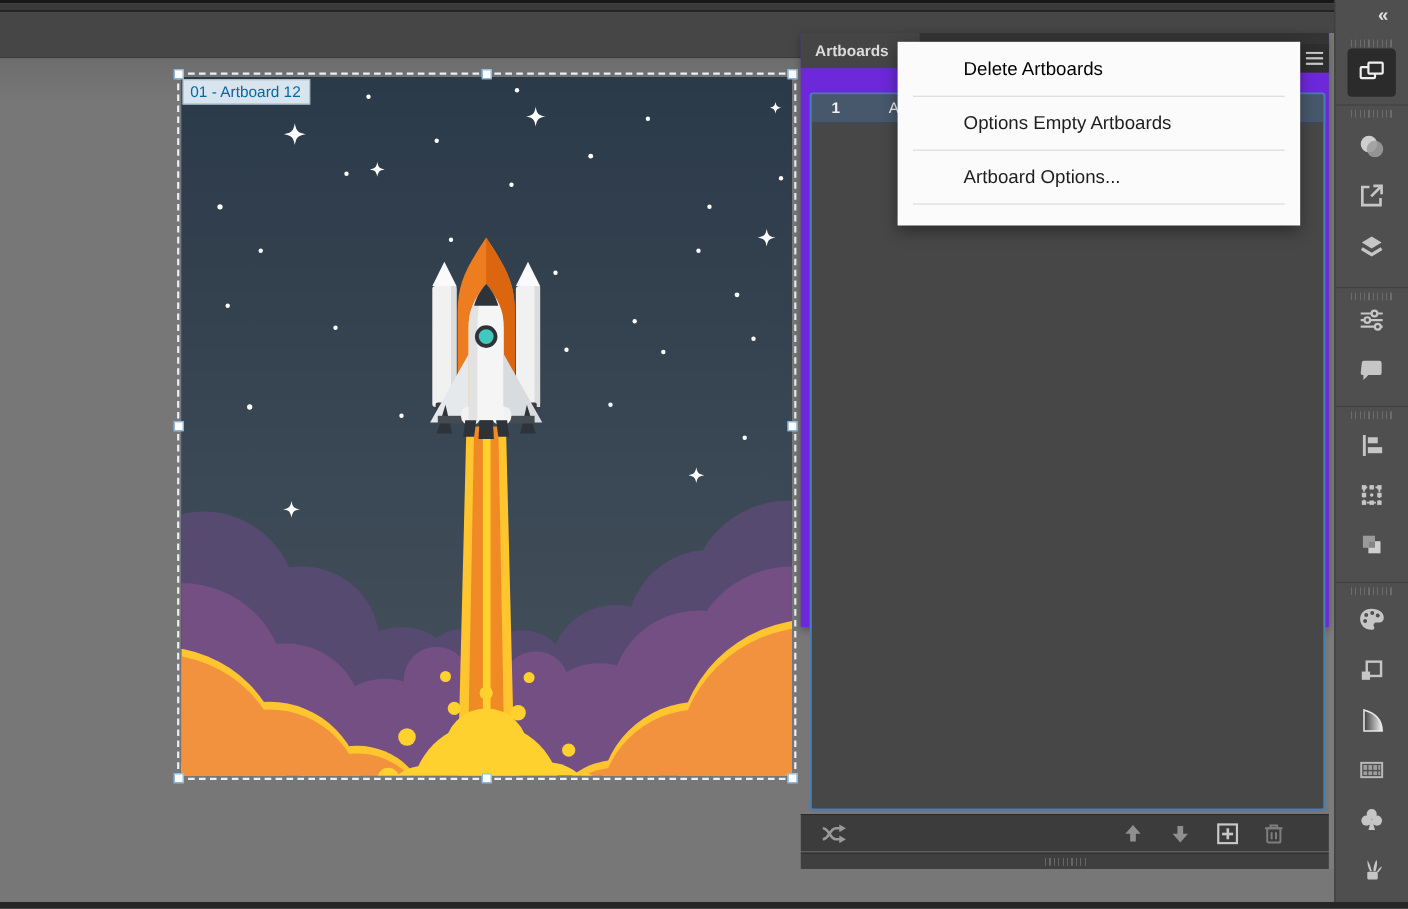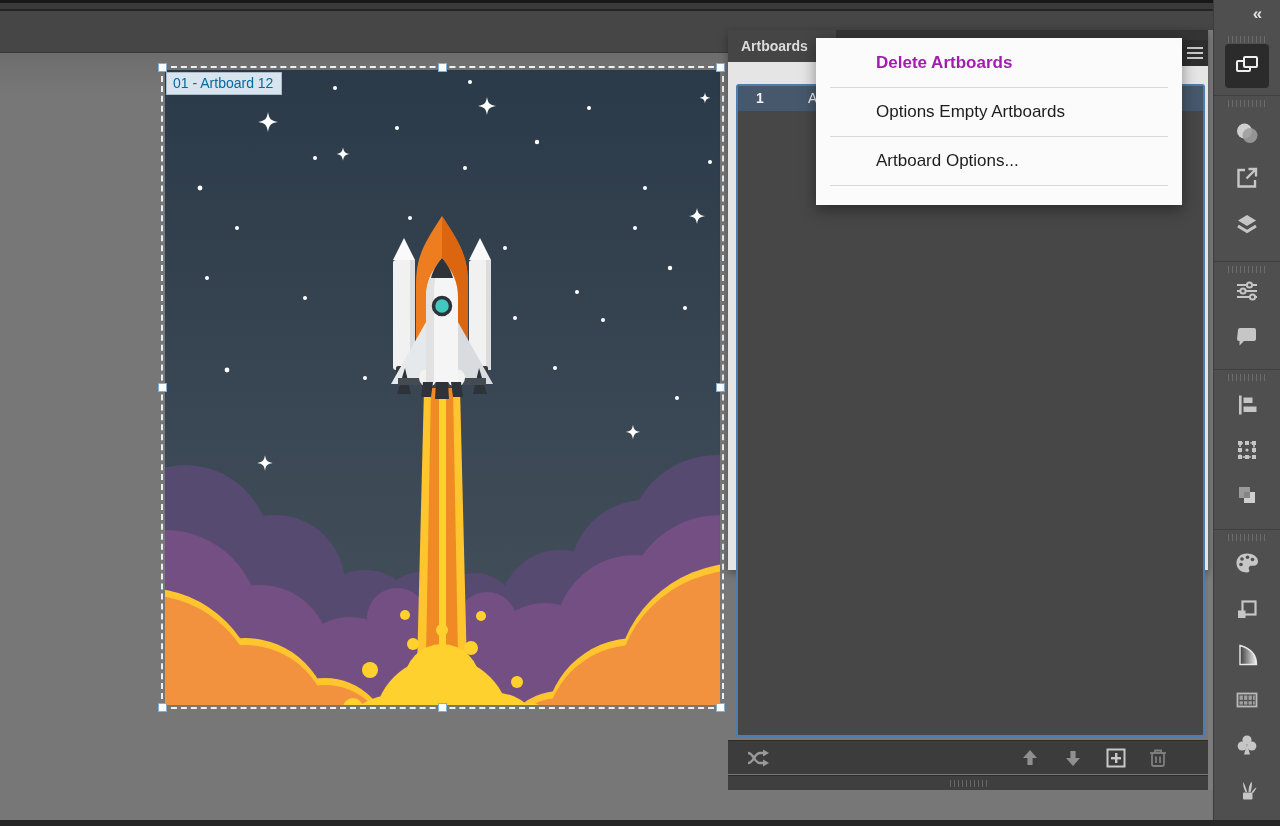--- a/index.html
+++ b/index.html
@@ -22,21 +22,21 @@
   #artboard { left:165px; top:70px; width:555px; height:635px; background:#2b3a49; }
   #marquee { left:161px; top:66px; width:563px; height:643px;
     border:2px dashed #e9f1f7; pointer-events:none; }
   .handle { position:absolute; width:9px; height:9px; background:#fff;
     border:1px solid #7fb0d8; }
   #ab-label { left:166px; top:72px; height:23px; padding:2px 8px 0 6px;
     background:#d8e4ee; border:1px solid #a9bccb; color:#0369a1;
     font-size:14px; white-space:nowrap; }
 
   
-  #panel { left:728px; top:30px; width:480px; height:540px; background:#e5e5e5;
+  #panel { left:728px; top:30px; width:480px; height:540px; background:#6d28d9;
     box-shadow:0 3px 8px rgba(0,0,0,.35); }
   #panel-tab { left:0; top:0; width:108px; height:32px; background:#454545;
     color:#dcdcdc; font-size:14px; font-weight:bold; line-height:32px; padding-left:13px; }
   #panel-head-rest { left:108px; top:0; width:372px; height:32px; background:#343434; }
   #panel-menu-btn { left:454px; top:10px; width:26px; height:26px; background:#2e2e2e;
     display:flex; align-items:center; justify-content:center; }
   #ab-list { left:8px; top:54px; width:469px; height:653px; background:#474747;
     border:2px solid #4a7db3; border-radius:3px; overflow:hidden; }
   #ab-row { position:absolute; left:0; top:0; width:100%; height:26px; background:#47586c;
     border-bottom:1px solid #3a4a5c; color:#f0f0f0; font-size:14px; }
@@ -49,21 +49,21 @@
   #panel-resize { left:0; top:745px; width:480px; height:15px; background:#3f3f3f;
     border-top:1px solid #2c2c2c; }
   #panel-resize .hgrip { position:absolute; left:222px; top:4px; width:38px; height:7px;
     background:repeating-linear-gradient(90deg,#676767 0 1px,transparent 1px 4px); }
 
   
   #ctx-menu { left:816px; top:38px; width:366px; background:#fbfbfb;
     box-shadow:0 5px 14px rgba(0,0,0,.4); padding:6px 0 14px 0; z-index:50; }
   .mi { height:38px; line-height:38px; padding-left:60px; font-size:17px; color:#1d1d1d;
     white-space:nowrap; }
-  .mi.dis { color:#a21caf;font-weight:bold; }
+  .mi.dis { color:#000000; }
   .mi.hl { height:38px; line-height:29px; margin:0 24px 0 10px; padding-left:50px;
     background:#ebebeb; border:4px solid #e8a13c; border-radius:2px; }
   .msep { height:1px; background:#d9d9d9; margin:5px 14px; }
 
   
   #dock { left:1213px; top:0; width:67px; height:820px; background:#4f4f4f;
     border-left:1px solid #3c3c3c; }
   #dock-collapse { position:absolute; left:26px; top:4px; width:36px; height:22px;
     color:#e0e0e0; font-size:17px; font-weight:bold; letter-spacing:1px; text-align:center; }
   .grip { position:absolute; left:14px; width:40px; height:7px;

